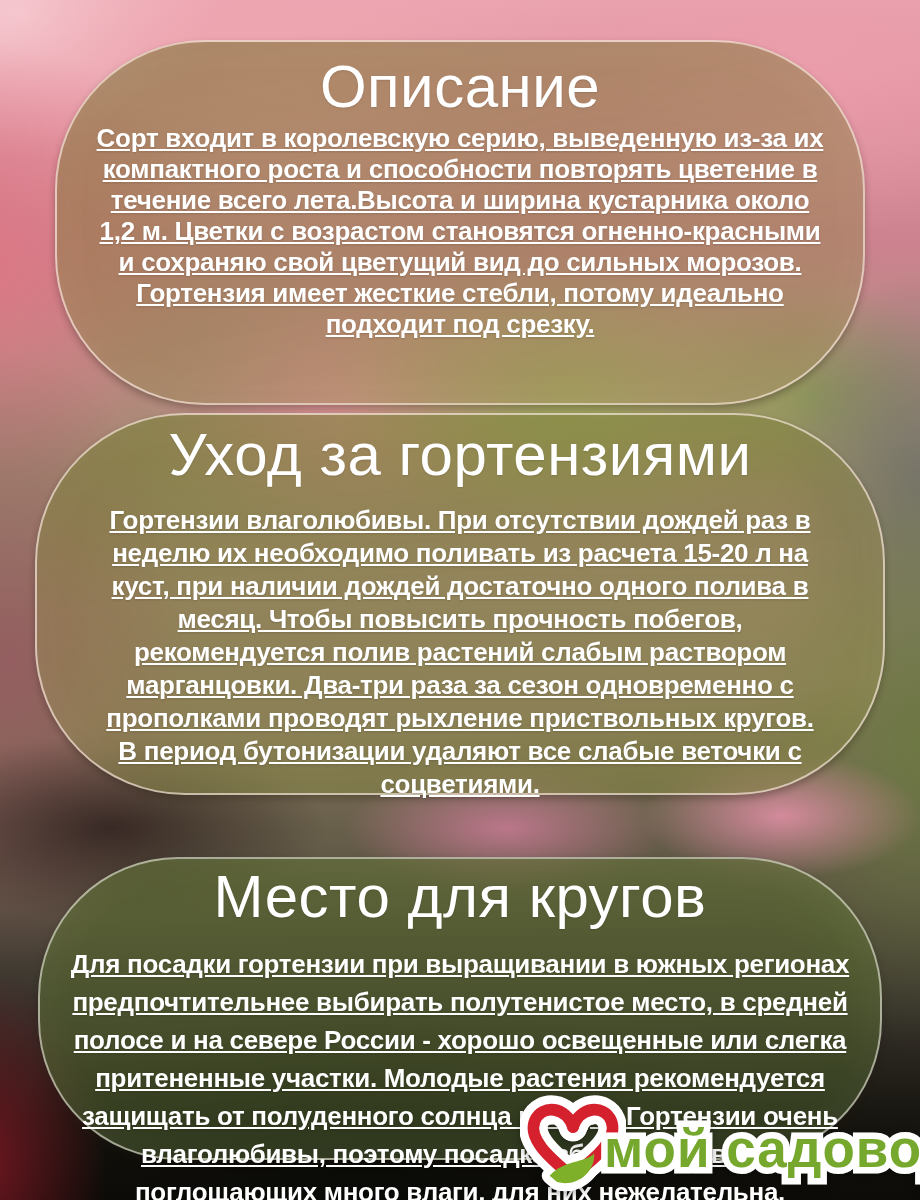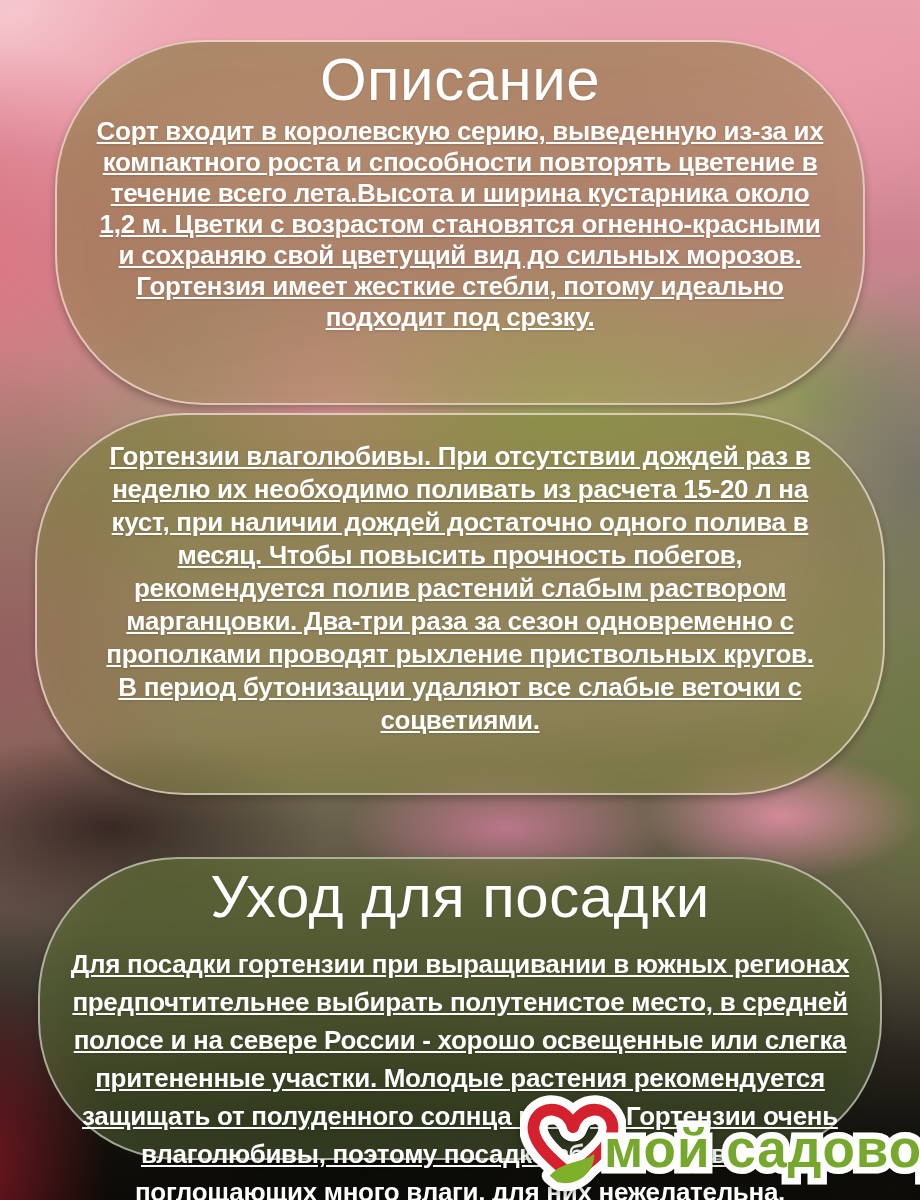--- a/index.html
+++ b/index.html
@@ -40,21 +40,21 @@
   }
   .panel .title{
     margin:0;font-weight:300;font-size:60px;line-height:64px;letter-spacing:0.5px;
     text-shadow:0 1px 2px rgba(0,0,0,0.12);
   }
   .panel .body{
     margin:4px 0 0 0;padding:0 6px;font-weight:bold;font-size:26px;letter-spacing:-0.3px;
     white-space:pre-line;text-shadow:0 1px 2px rgba(0,0,0,0.15);text-decoration:underline;
   }
   .panel-1{
-    left:55px;top:40px;width:810px;height:365px;padding-top:6px;
+    left:55px;top:40px;width:810px;height:365px;padding-top:13px;
     background:linear-gradient(168deg, rgba(118,108,42,0.58) 0%, rgba(138,124,64,0.52) 45%, rgba(168,142,98,0.48) 100%);
   }
   .panel-1 .body{line-height:31px;}
   .panel-2{
     left:35px;top:413px;width:850px;height:382px;padding-top:8px;
     background:linear-gradient(175deg, rgba(110,120,40,0.55) 0%, rgba(145,130,75,0.5) 45%, rgba(150,140,80,0.5) 75%, rgba(118,125,52,0.55) 100%);
   }
   .panel-2 .body{line-height:33px;margin-top:17px;}
   .panel-3{
     left:38px;top:857px;width:844px;height:303px;padding-top:6px;border-radius:140px;
@@ -84,33 +84,34 @@
     <p class="body">Сорт входит в королевскую серию, выведенную из-за их
 компактного роста и способности повторять цветение в
 течение всего лета.Высота и ширина кустарника около
 1,2 м. Цветки с возрастом становятся огненно-красными
 и сохраняю свой цветущий вид до сильных морозов.
 Гортензия имеет жесткие стебли, потому идеально
 подходит под срезку.</p>
   </section>
 
   <section class="panel panel-2">
+    <h1 class="title">Уход за гортензиями</h1>
     <p class="body">Гортензии влаголюбивы. При отсутствии дождей раз в
 неделю их необходимо поливать из расчета 15-20 л на
 куст, при наличии дождей достаточно одного полива в
 месяц. Чтобы повысить прочность побегов,
 рекомендуется полив растений слабым раствором
 марганцовки. Два-три раза за сезон одновременно с
 прополками проводят рыхление приствольных кругов.
 В период бутонизации удаляют все слабые веточки с
 соцветиями.</p>
   </section>
 
   <section class="panel panel-3">
-    <h1 class="title">Уход для посадки</h1>
+    <h1 class="title">Место для кругов</h1>
     <p class="body">Для посадки гортензии при выращивании в южных регионах
 предпочтительнее выбирать полутенистое место, в средней
 полосе и на севере России - хорошо освещенные или слегка
 притененные участки. Молодые растения рекомендуется
 защищать от полуденного солнца и ветра. Гортензии очень
 влаголюбивы, поэтому посадка вблизи деревьев,
 поглощающих много влаги, для них нежелательна.</p>
   </section>
 
   <div class="logo">

